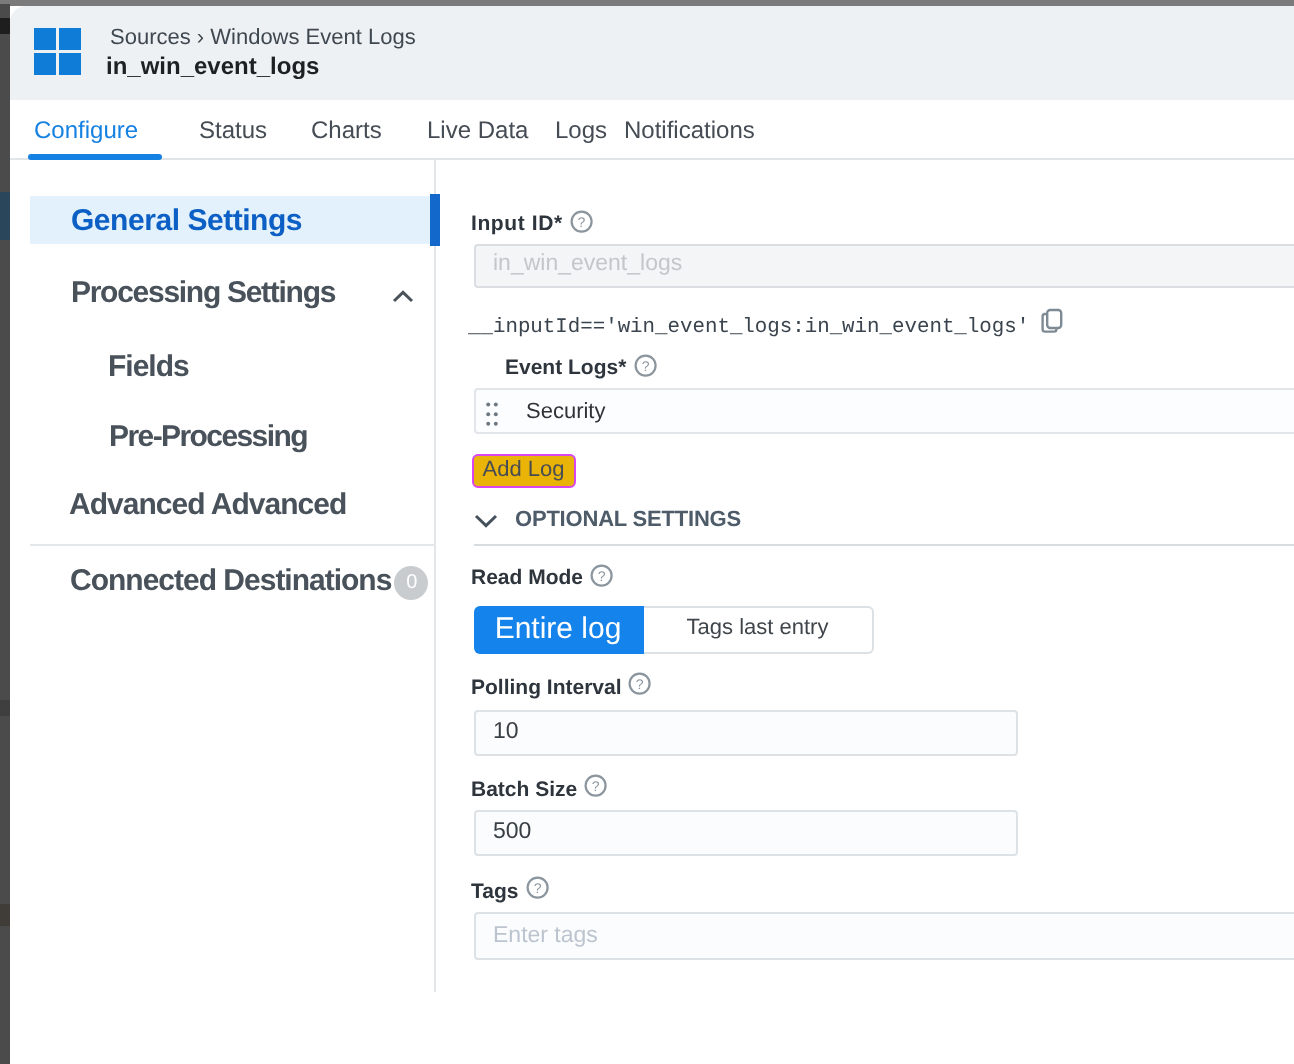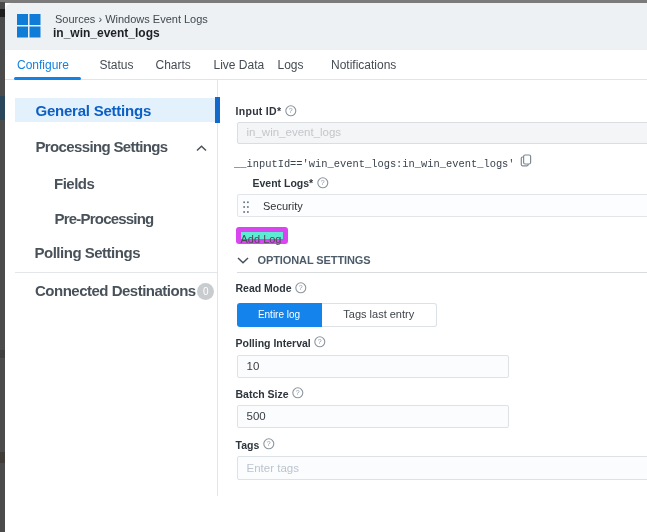--- a/index.html
+++ b/index.html
@@ -23,24 +23,24 @@
 #divider { left:217px; top:80px; width:1px; height:416px; background:#e3e6e9; }
 #sidesep { left:15px; top:271.5px; width:202px; height:1px; background:#e4e7ea; }
 #badge { left:197.4px; top:282.5px; width:17px; height:17px; border-radius:50%; background:#c9cccf; color:#fff; font-size:10px; text-align:center; line-height:17px; }
 .lbl { font-size:10.5px; line-height:12px; font-weight:bold; color:#2e353c; white-space:nowrap; }
 .hicon { position:relative; top:1.5px; margin-left:3.5px; }
 .inp { border:1px solid #dde2e7; border-radius:2px; background:#fbfcfd; font-size:11.5px; color:#383f45; padding-left:9px; }
 #inpid { left:236.5px; top:122px; width:413px; height:21.5px; background:#f4f5f6; border-color:#dadde1; color:#c3c7cb; line-height:19.5px; }
 #mono { left:234px; top:158.5px; font-family:"Liberation Mono", monospace; font-size:10.4px; line-height:11px; color:#3a444e; white-space:nowrap; }
 #secrow { left:236.5px; top:194px; width:413px; height:23px; background:#fcfdfe; border:1px solid #e2e6ea; border-radius:2px; }
 #sectext { left:263px; top:200.5px; font-size:11px; line-height:11px; color:#2f3338; }
-#addlog { left:235.5px; top:226.5px; width:52.5px; height:17.5px; border:5px solid #d946ef; border-radius:3px; background:#5eead4; font-size:11px; color:#484d52; text-align:left; line-height:15.5px; }
+#addlog { left:235.5px; top:226.5px; width:52.5px; height:17.5px; border:1px solid #d946ef; border-radius:3px; background:#eab308; font-size:11px; color:#484d52; text-align:center; line-height:15.5px; }
 #opthead { left:257.5px; top:255px; font-size:11px; line-height:11px; font-weight:bold; color:#4e5c6a; letter-spacing:-0.1px; }
 #optsep { left:236.5px; top:272px; width:410.5px; height:1px; background:#d8dcdf; }
-#seg1 { left:236.5px; top:303px; width:85px; height:23.5px; background:#1483eb; border-radius:3px 0 0 3px; color:#fff; font-size:10px; text-align:center; line-height:23.5px; }
+#seg1 { left:236.5px; top:303px; width:85px; height:23.5px; background:#1483eb; border-radius:3px 0 0 3px; color:#fff; font-size:15px; text-align:center; line-height:23.5px; }
 #seg2 { left:321.5px; top:303px; width:115.5px; height:23.5px; background:#fff; border:1px solid #dce1e5; border-left:none; border-radius:0 3px 3px 0; color:#3f454b; font-size:11px; text-align:center; line-height:21.5px; }
 #poll { left:236.5px; top:354.5px; width:272px; height:23px; line-height:21px; }
 #batch { left:236.5px; top:404.5px; width:272px; height:23px; line-height:21px; }
 #tags { left:236.5px; top:455.5px; width:413px; height:24px; line-height:22px; color:#bcc4cf; }
 </style>
 </head>
 <body>
 <div id="page">
   <div id="modal" class="abs"></div>
   <div id="topband" class="abs"></div>
@@ -58,34 +58,34 @@
     <rect x="12.5" y="12.5" width="11" height="11" fill="#0f7cd7"></rect>
   </svg>
   <div id="crumb" class="abs">Sources › Windows Event Logs</div>
   <div id="title" class="abs">in_win_event_logs</div>
 
   <div class="abs tab" style="left:17px;color:#1581e2;">Configure</div>
   <div class="abs tab" style="left:99.5px;">Status</div>
   <div class="abs tab" style="left:155.5px;">Charts</div>
   <div class="abs tab" style="left:213.5px;">Live Data</div>
   <div class="abs tab" style="left:277.5px;">Logs</div>
-  <div class="abs tab" style="left:331px;">Notifications</div>
+  <div class="abs tab" style="left:312px;">Notifications</div>
   <div id="tabborder" class="abs"></div>
   <div id="tab-underline" class="abs"></div>
 
   <div id="activebg" class="abs"></div>
   <div id="activebar" class="abs"></div>
   <div class="abs side" style="left:35.5px;top:104.5px;color:#0c5fc4;letter-spacing:-0.23px;">General Settings</div>
   <div class="abs side" style="left:35.5px;top:141px;letter-spacing:-0.64px;">Processing Settings</div>
   <svg class="abs" style="left:195.5px;top:145px;" width="11" height="7" viewBox="0 0 11 7">
       <path d="M1 5.5 L5.5 1.2 L10 5.5" stroke="#4a525a" stroke-width="1.5" fill="none"></path>
     </svg>
   <div class="abs side" style="left:54px;top:178px;letter-spacing:-0.5px;">Fields</div>
   <div class="abs side" style="left:54.5px;top:212.5px;letter-spacing:-0.79px;">Pre-Processing</div>
-  <div class="abs side" style="left:34.5px;top:246.5px;letter-spacing:-0.49px;">Polling Settings</div>
+  <div class="abs side" style="left:34.5px;top:246.5px;letter-spacing:-0.49px;">Advanced Advanced</div>
   <div id="sidesep" class="abs"></div>
   <div class="abs side" style="left:35px;top:285px;letter-spacing:-0.5px;">Connected Destinations</div>
   <div id="badge" class="abs">0</div>
   <div id="divider" class="abs"></div>
 
   <div class="abs lbl" style="left:235.5px;top:103px;letter-spacing:0.3px;">Input ID*<svg class="hicon" width="12" height="12" viewBox="0 0 12 12">
         <circle cx="5.8" cy="5.8" r="5" stroke="#8b959e" stroke-width="1.1" fill="none"></circle>
         <text x="5.8" y="8.3" font-size="7" font-weight="400" fill="#8b959e" text-anchor="middle" font-family="Liberation Sans">?</text>
       </svg></div>
   <div id="inpid" class="abs inp">in_win_event_logs</div>

